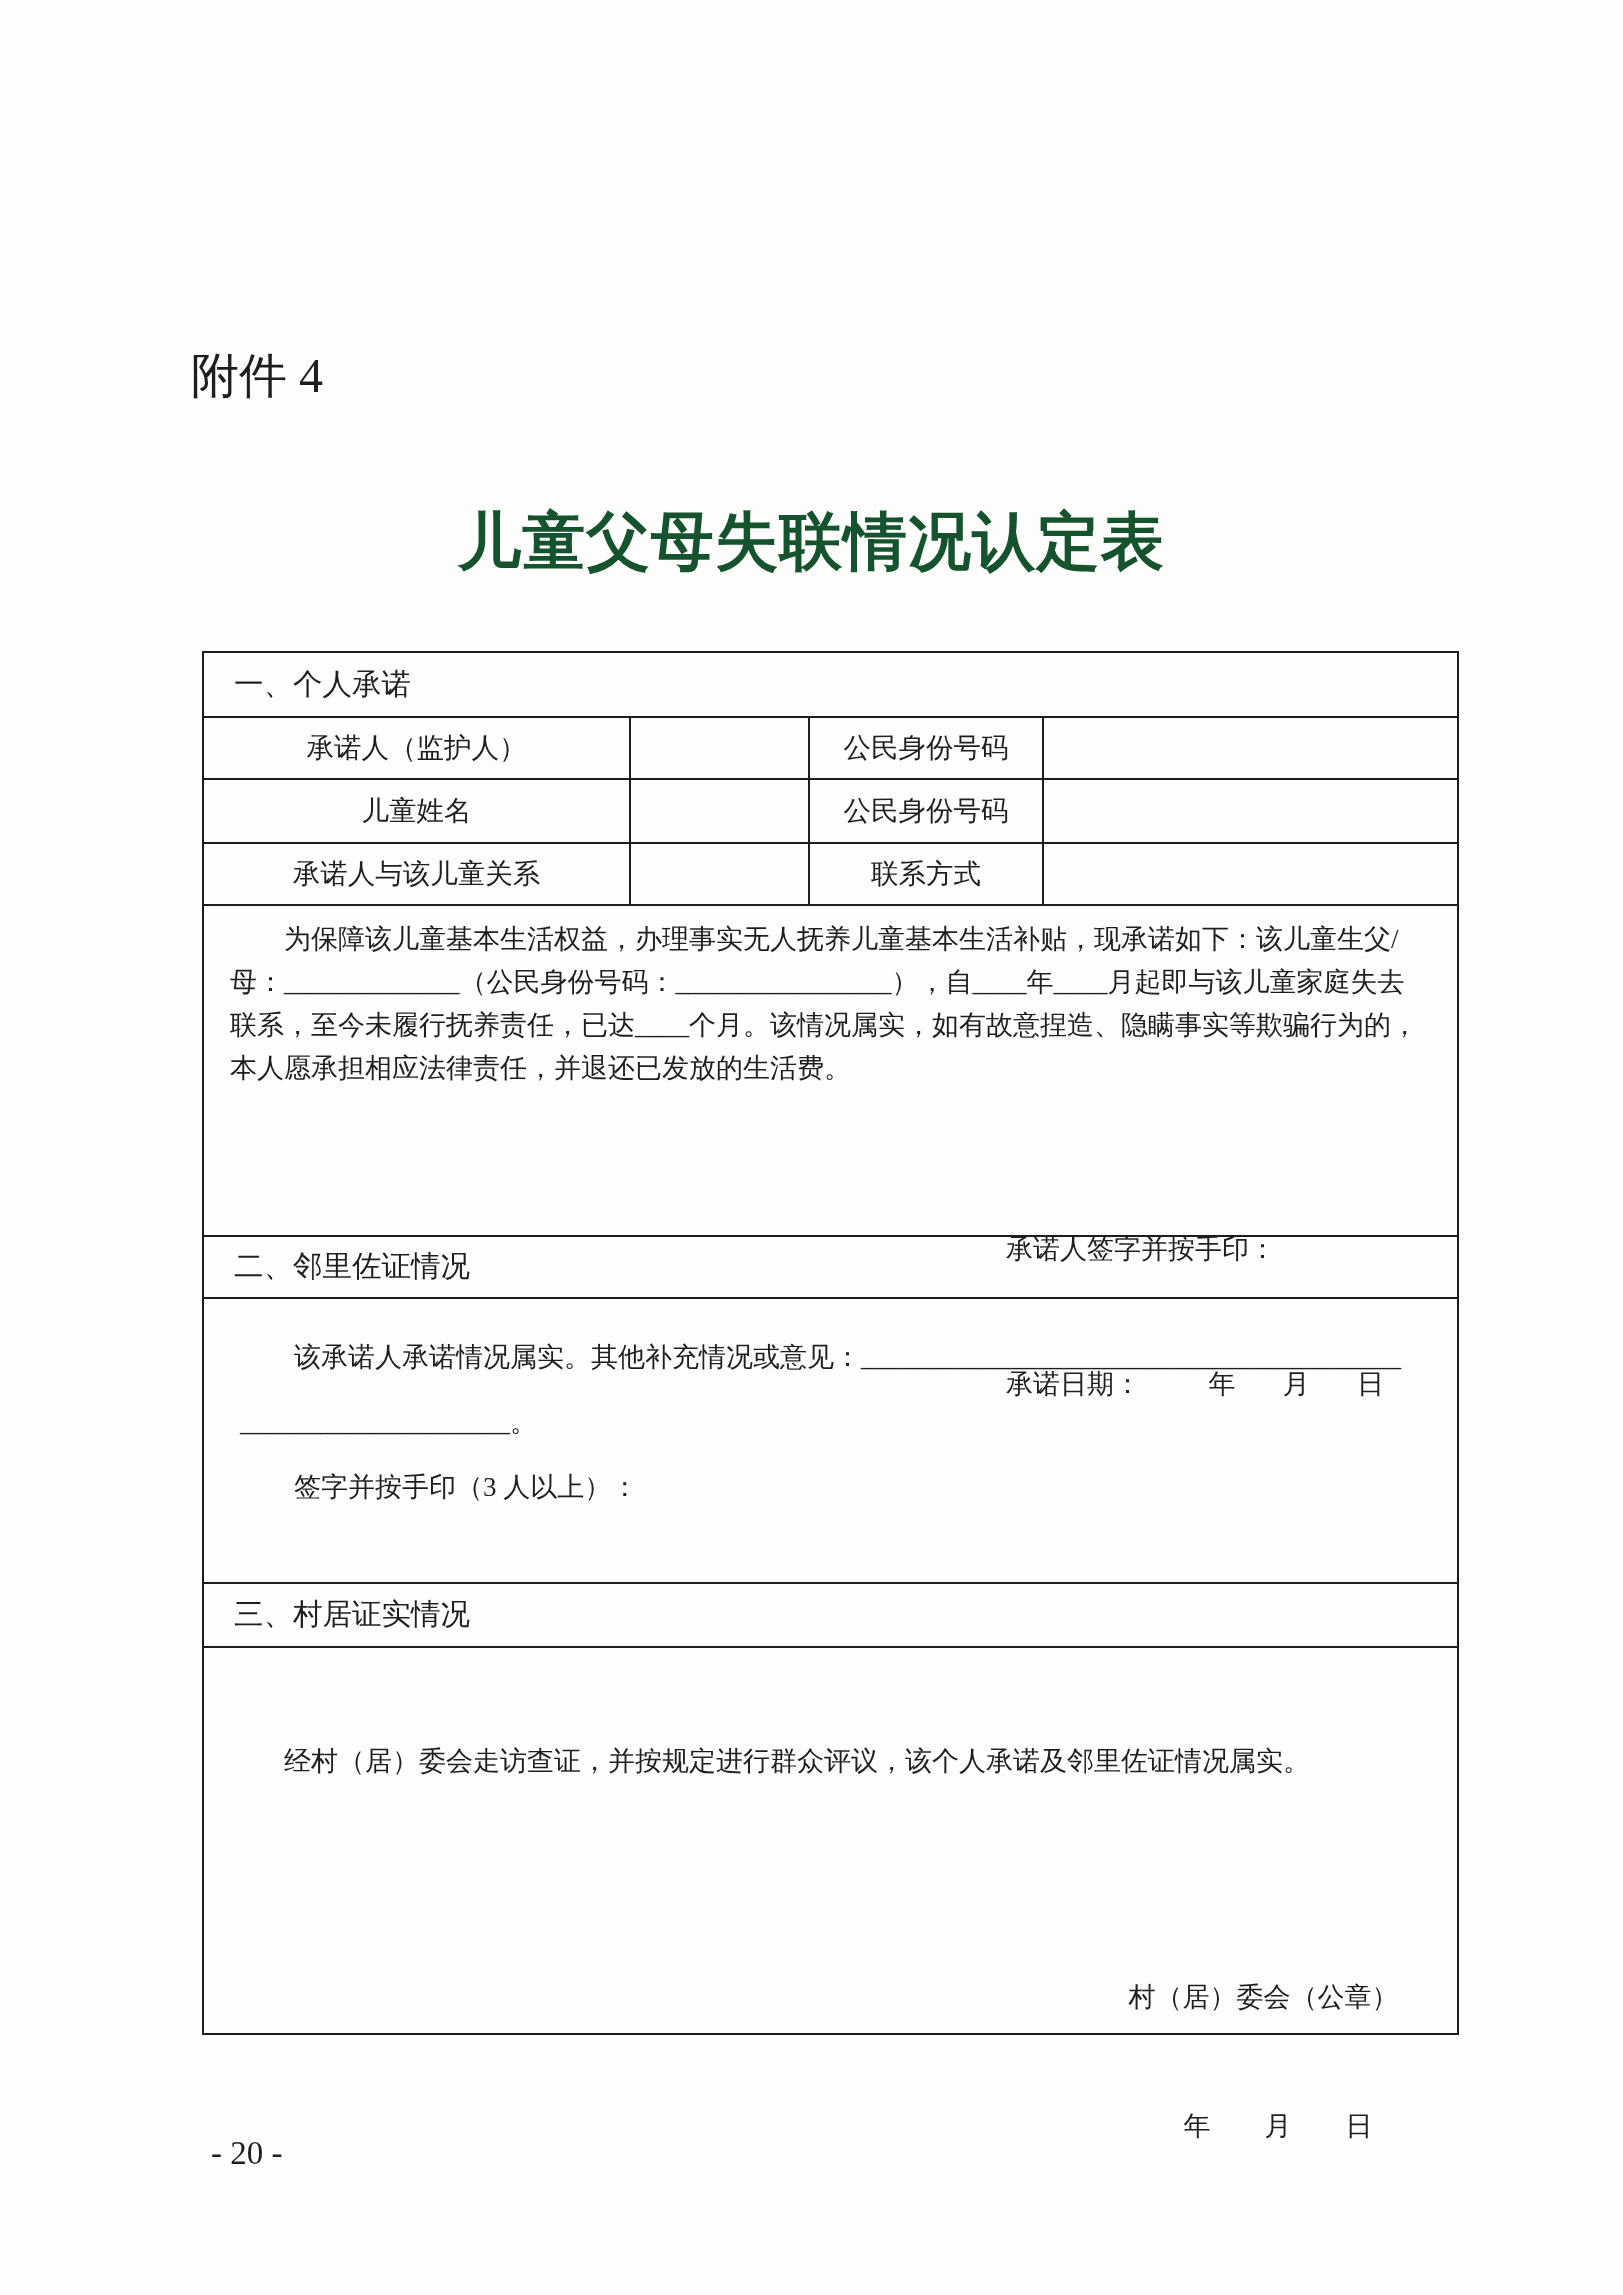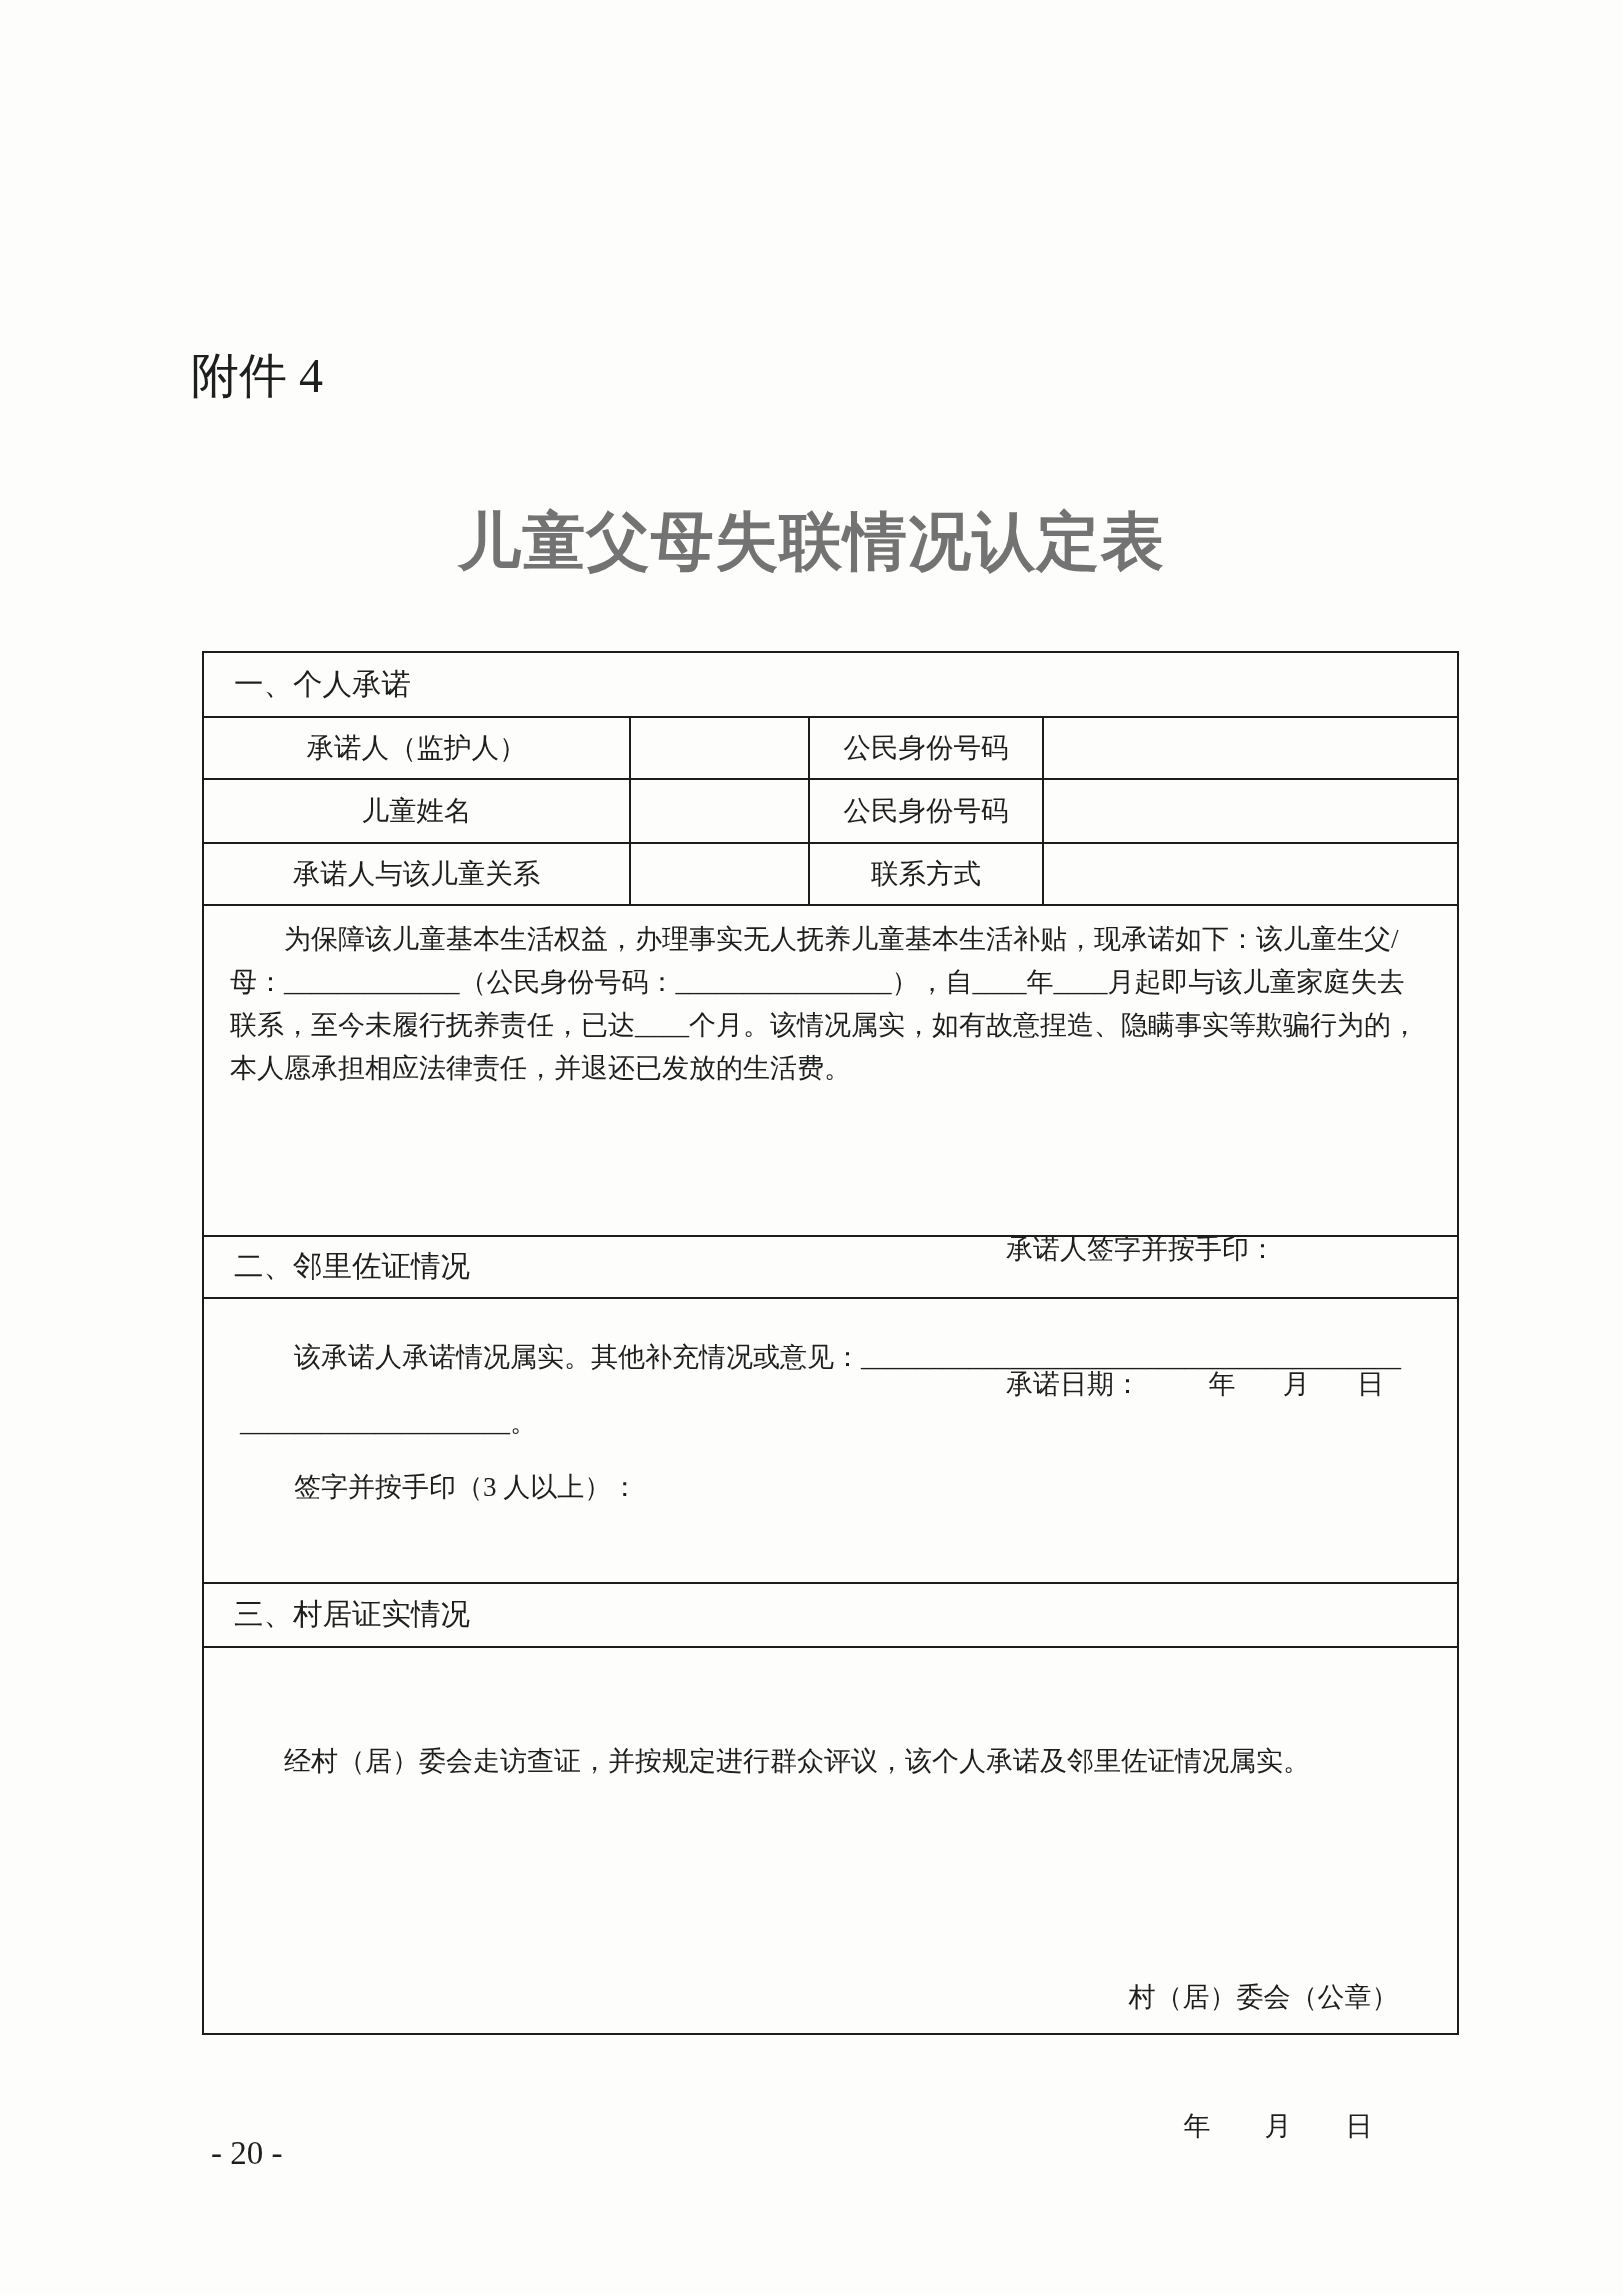--- a/index.html
+++ b/index.html
@@ -11,21 +11,21 @@
     color:#1d1f1f;
     overflow:hidden;
   }
   .attachment{
     position:absolute;left:191px;top:335px;
     font-size:48px;line-height:46px;white-space:pre-wrap;margin-top:18px;
   }
   .doc-title{
     position:absolute;left:0;top:499px;width:100%;
     text-align:center;font-size:63px;font-weight:bold;
-    letter-spacing:1.3px;color:#737373;white-space:pre-wrap;
+    letter-spacing:1.3px;color:#14532d;white-space:pre-wrap;
   }
   .ftable{
     position:absolute;left:202px;top:651px;
     width:1257px;height:1384px;
     display:grid;
     grid-template-columns:427px 179px 234px 1fr;
     grid-template-rows:65px 62px 64px 62px 331px 62px 285px 64px 1fr;
     border:2.6px solid #1c1c1c;
     box-sizing:border-box;
     font-size:27.5px;

